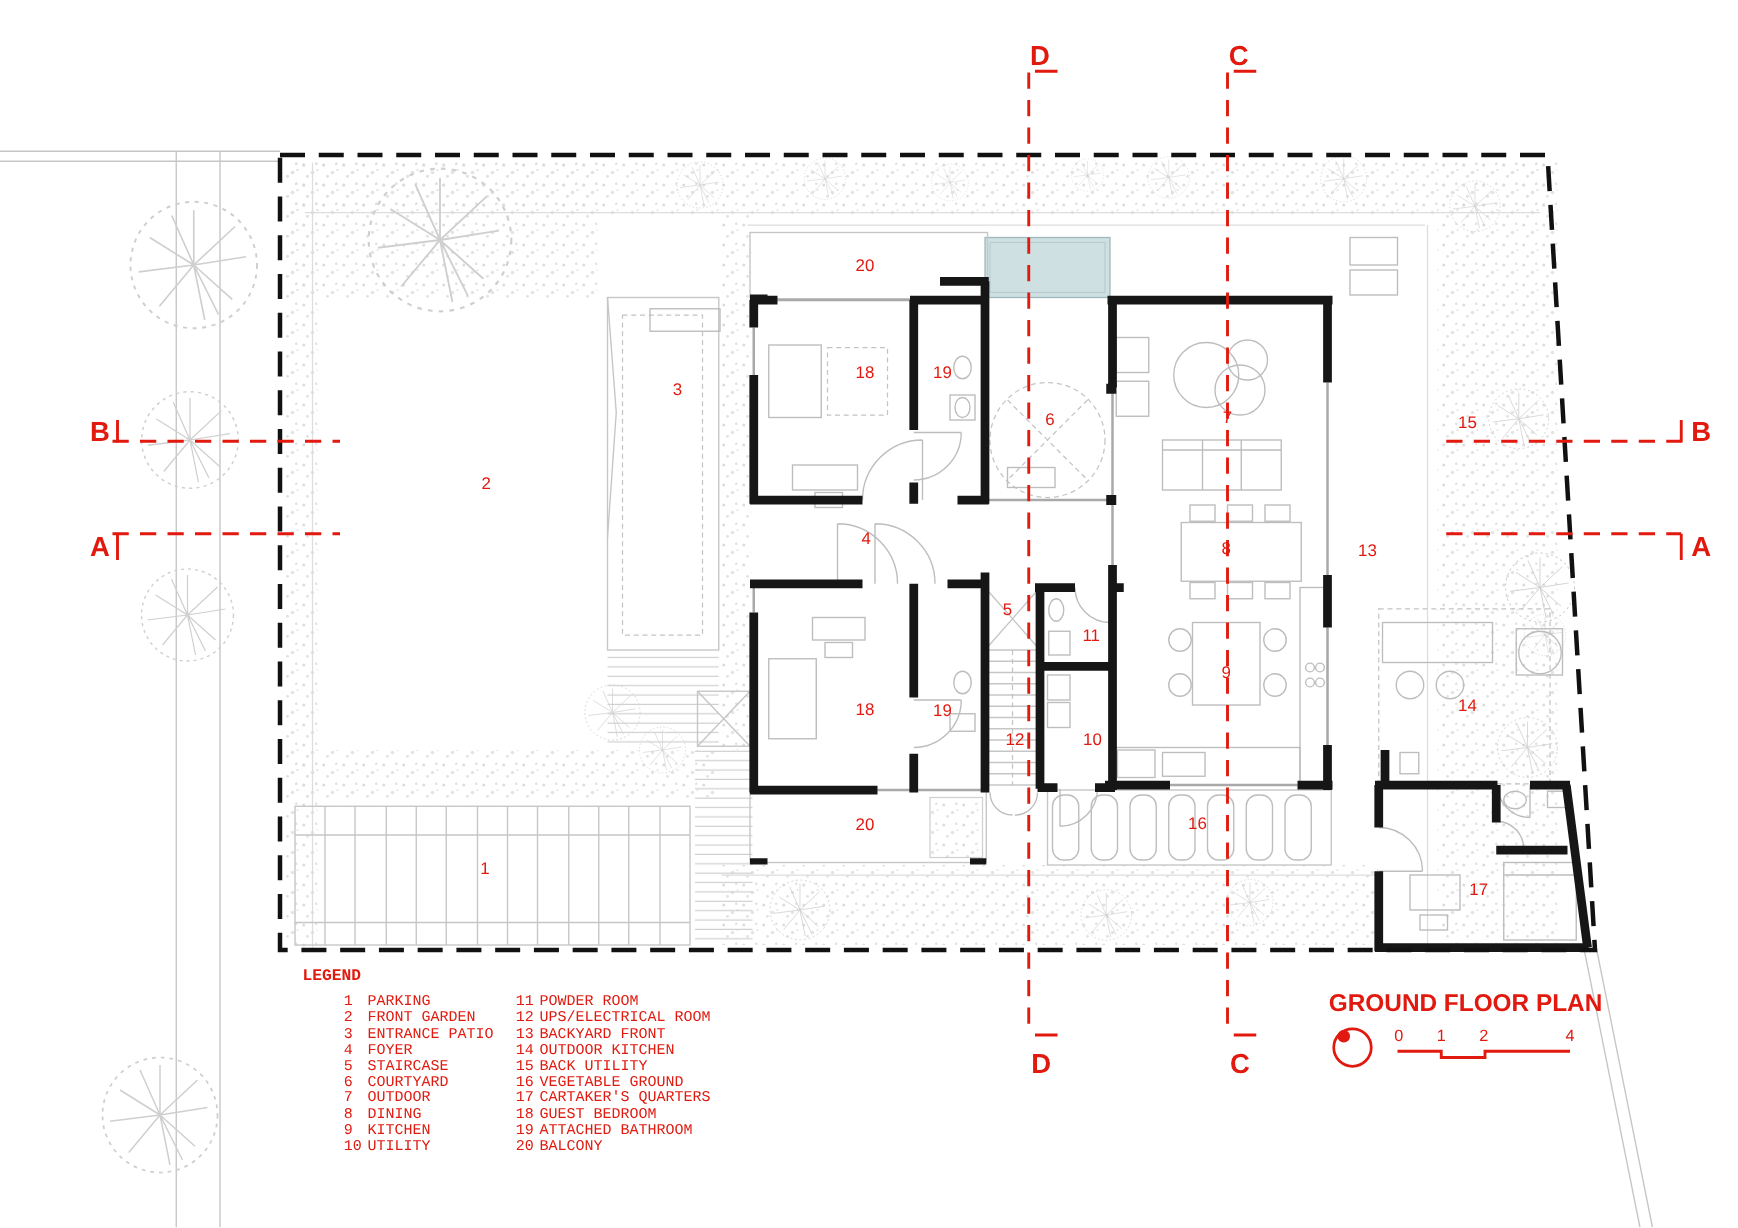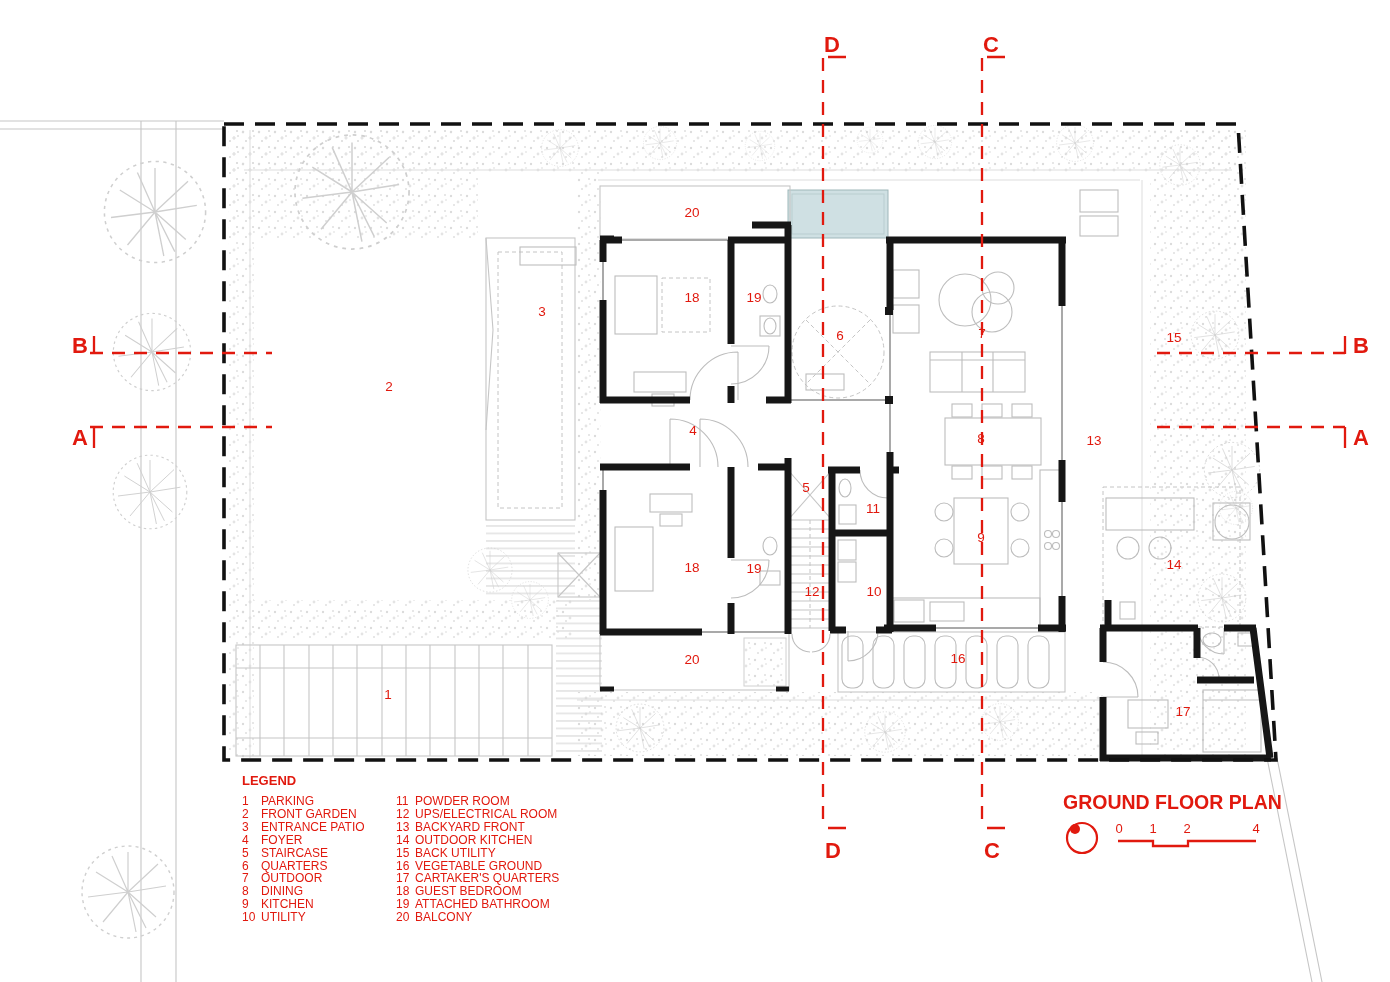--- a/index.html
+++ b/index.html
@@ -16,23 +16,23 @@
   .fd  {stroke:#c4c4c4;stroke-width:1;fill:none;stroke-dasharray:4 3;}
   .bound{stroke:#111111;stroke-width:3.6;fill:none;stroke-dasharray:20 11;}
   .red {stroke:#e1190e;fill:none;}
   .rdash{stroke-width:2.3;stroke-dasharray:13 9;}
   .rsolid{stroke-width:2.3;}
   .rl{fill:#e1190e;font:400 13.5px "Liberation Sans",sans-serif;text-anchor:middle;}
   .sl{fill:#e1190e;font:700 22px "Liberation Sans",sans-serif;text-anchor:middle;}
   .tick{fill:#e1190e;font:400 13px "Liberation Sans",sans-serif;text-anchor:middle;}
   .ptitle{fill:#e1190e;font:700 19.5px "Liberation Sans",sans-serif;}
   
-  .legend{position:absolute;left:242px;top:773px;width:300px;color:#e1190e;}
+  .legend{position:absolute;left:242px;top:773px;width:300px;color:#e1190e;font-family:Liberation Mono, monospace;}
   .legend .lt{font-weight:700;font-size:13px;margin-bottom:7px;}
-  .legend .cols{column-count:2;column-gap:8px;column-width:118px;height:132px;column-fill:auto;}
+  .legend .cols{column-count:2;column-gap:8px;column-width:118px;height:132px;column-fill:auto;margin-left:33px;}
   .li{font-size:12px;line-height:12.9px;white-space:nowrap;}
   .ln{display:inline-block;width:19px;}
 </style>
 </head>
 <body>
 
 <div class="stage">
 <svg width="1390" height="982" viewBox="0 0 1390 982">
   <defs>
     <pattern id="speckle" width="16" height="16" patternUnits="userSpaceOnUse">
@@ -332,21 +332,21 @@
 </svg>
 
 <div class="legend">
   <div class="lt">LEGEND</div>
   <div class="cols">
         <div class="li"><span class="ln">1</span><span>PARKING</span></div>
         <div class="li"><span class="ln">2</span><span>FRONT GARDEN</span></div>
         <div class="li"><span class="ln">3</span><span>ENTRANCE PATIO</span></div>
         <div class="li"><span class="ln">4</span><span>FOYER</span></div>
         <div class="li"><span class="ln">5</span><span>STAIRCASE</span></div>
-        <div class="li"><span class="ln">6</span><span>QUARTERS</span></div>
+        <div class="li"><span class="ln">6</span><span>COURTYARD</span></div>
         <div class="li"><span class="ln">7</span><span>OUTDOOR</span></div>
         <div class="li"><span class="ln">8</span><span>DINING</span></div>
         <div class="li"><span class="ln">9</span><span>KITCHEN</span></div>
         <div class="li"><span class="ln">10</span><span>UTILITY</span></div>
         <div class="li"><span class="ln">11</span><span>POWDER ROOM</span></div>
         <div class="li"><span class="ln">12</span><span>UPS/ELECTRICAL ROOM</span></div>
         <div class="li"><span class="ln">13</span><span>BACKYARD FRONT</span></div>
         <div class="li"><span class="ln">14</span><span>OUTDOOR KITCHEN</span></div>
         <div class="li"><span class="ln">15</span><span>BACK UTILITY</span></div>
         <div class="li"><span class="ln">16</span><span>VEGETABLE GROUND</span></div>

